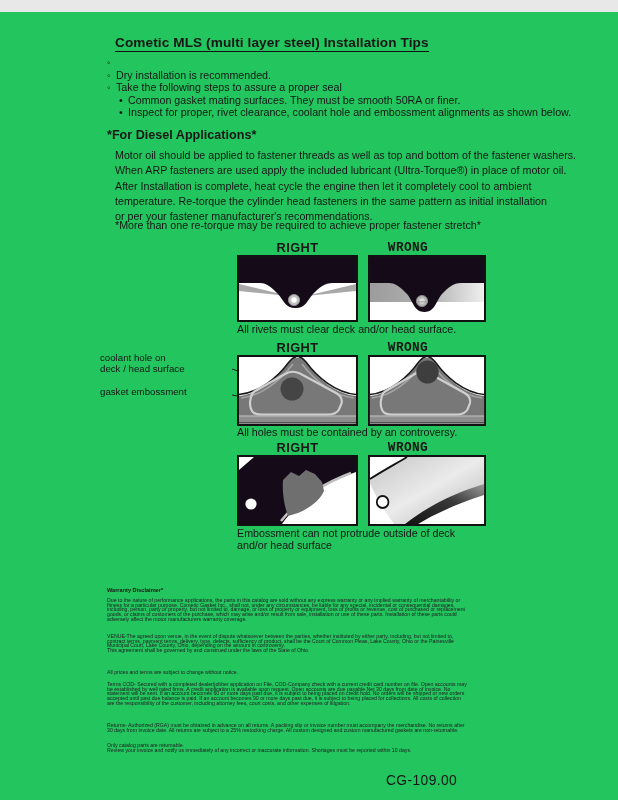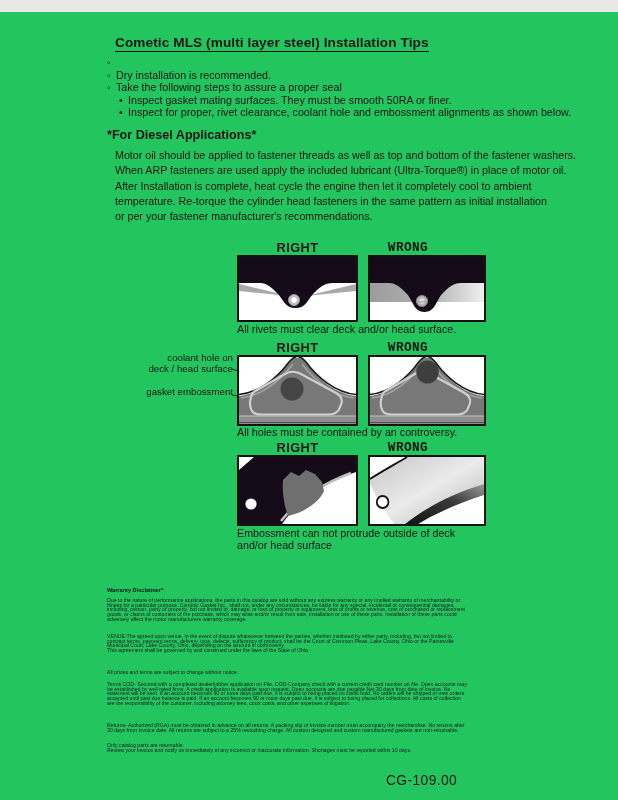--- a/index.html
+++ b/index.html
@@ -23,21 +23,21 @@
   .dp2{top:167px;}
   .dp3{top:206px;}
   .dlabel{font-size:12.8px;font-weight:bold;letter-spacing:0.4px;text-align:center;width:121px;}
   .dlabel.r1{top:228px;} .dlabel.r2{top:328px;} .dlabel.r3{top:428px;}
   .dlabel.colL{left:237px;} .dlabel.colR{left:348px;width:120px;font-family:Liberation Mono, monospace;}
   .dbox{display:block;}
   .boxL{left:237px;} .boxR{left:368px;}
   .row1{top:243px;} .row2{top:343px;} .row3{top:443px;}
   .caption{left:237px;font-size:10.7px;line-height:11.8px;white-space:pre-line;width:290px;}
   .cap1{top:312px;} .cap2{top:415px;} .cap3{top:516px;}
-  .ann{left:100px;width:133px;text-align:right;font-size:9.7px;line-height:10.8px;white-space:pre-line;}
+  .ann{left:100px;width:133px;text-align:left;font-size:9.7px;line-height:10.8px;white-space:pre-line;}
   .ann1{top:341px;} .ann2{top:375px;}
   .leaders{left:100px;top:340px;}
   .warr-h{left:107px;top:575px;font-size:5.6px;font-weight:bold;}
   .wp{left:107px;width:440px;font-size:5.2px;line-height:4.7px;white-space:pre-line;margin:0;color:#222;}
   .wp1{top:586px;} .wp2{top:622px;} .wp3{top:658px;}
   .wp4{top:670px;} .wp5{top:711px;} .wp6{top:731px;}
   .pagenum{left:386px;top:761px;font-size:13.8px;letter-spacing:0.4px;}
 </style>
 </head>
 <body>
@@ -53,34 +53,35 @@
     <div class="bullet-row l1">
       <span class="mk">◦</span>
       <span>Dry installation is recommended.</span>
     </div>
     <div class="bullet-row l1">
       <span class="mk">◦</span>
       <span>Take the following steps to assure a proper seal</span>
     </div>
     <div class="bullet-row l2">
       <span class="mk">•</span>
-      <span>Inspect gasket mating surfaces.  They must be smooth 50RA or finer.</span>
+      <span>Common gasket mating surfaces.  They must be smooth 50RA or finer.</span>
     </div>
     <div class="bullet-row l2">
       <span class="mk">•</span>
       <span>Inspect for proper, rivet clearance, coolant hole and embossment alignments as shown below.</span>
     </div>
   </div>
 
   <div class="abs diesel-heading">*For Diesel Applications*</div>
   <p class="abs dp dp1">Motor oil should be applied to fastener threads as well as top and bottom of the fastener washers.
 When ARP fasteners are used apply the included lubricant (Ultra-Torque®) in place of motor oil.</p>
   <p class="abs dp dp2">After Installation is complete, heat cycle the engine then let it completely cool to ambient
 temperature. Re-torque the cylinder head fasteners in the same pattern as initial installation
 or per your fastener manufacturer's recommendations.</p>
+  <p class="abs dp dp3">*More than one re-torque may be required to achieve proper fastener stretch*</p>
 
   <div class="abs dlabel r1 colL">RIGHT</div>
   <div class="abs dlabel r1 colR">WRONG</div>
 
   <svg class="abs dbox boxL row1" width="121" height="67" viewBox="0 0 121 67">
     <rect x="1" y="1" width="119" height="65" fill="#ffffff" stroke="#111" stroke-width="2"></rect>
     <polygon points="2,29 52,41 2,36" fill="#a9a9a9"></polygon>
     <polygon points="119,29 69,41 119,36" fill="#a9a9a9"></polygon>
     <path d="M2,2 H119 V28 H96 C87,28 83,32 76,39 C70,45.5 69,53 58.5,53 C48,53 47,45.5 41,39 C34,32 30,28 23,28 H2 Z" fill="#140a18"></path>
     <circle cx="57" cy="45" r="5.6" fill="#c2c2c2" stroke="#8a8a8a" stroke-width="1"></circle>

